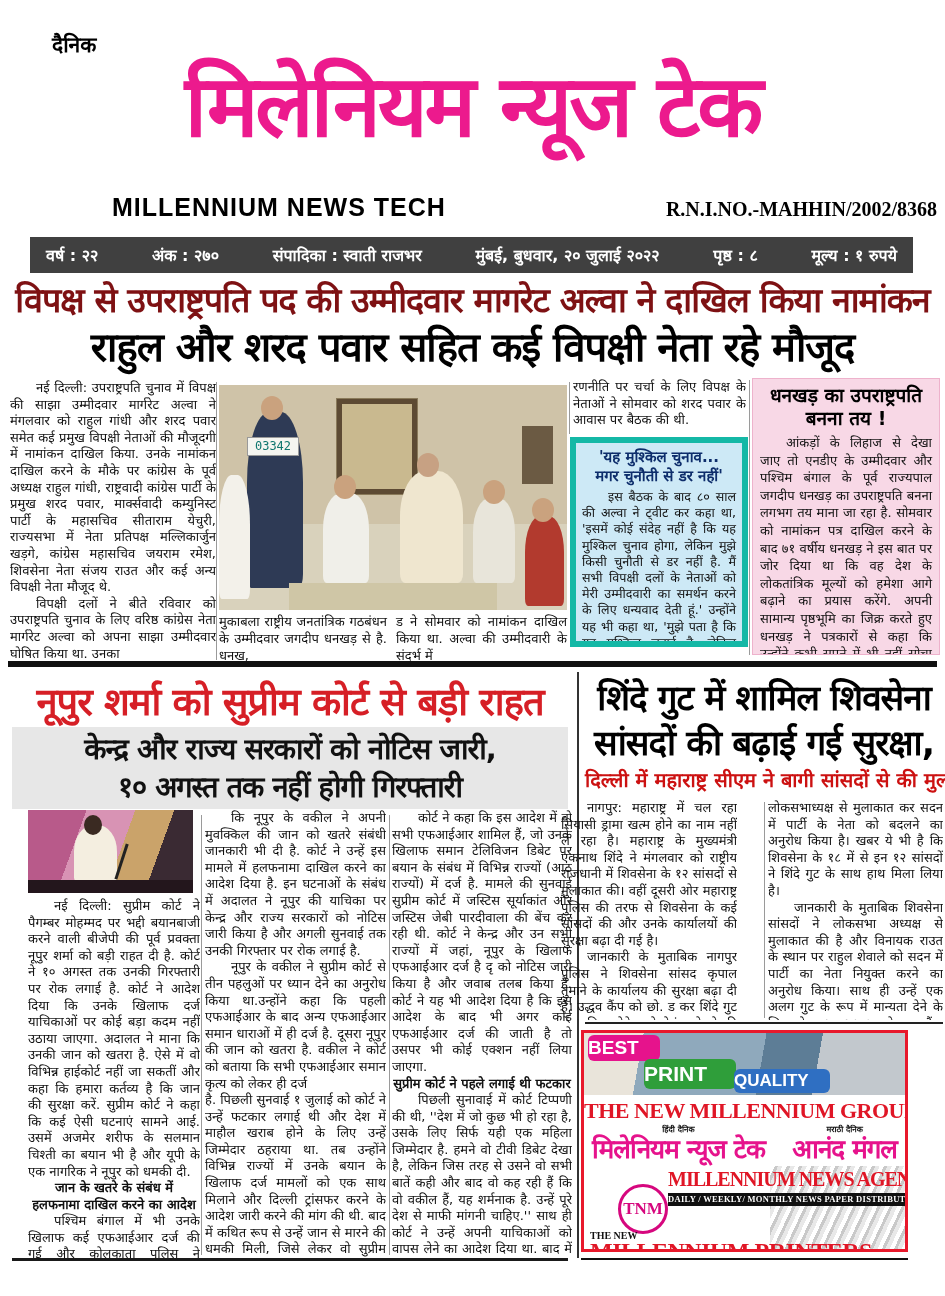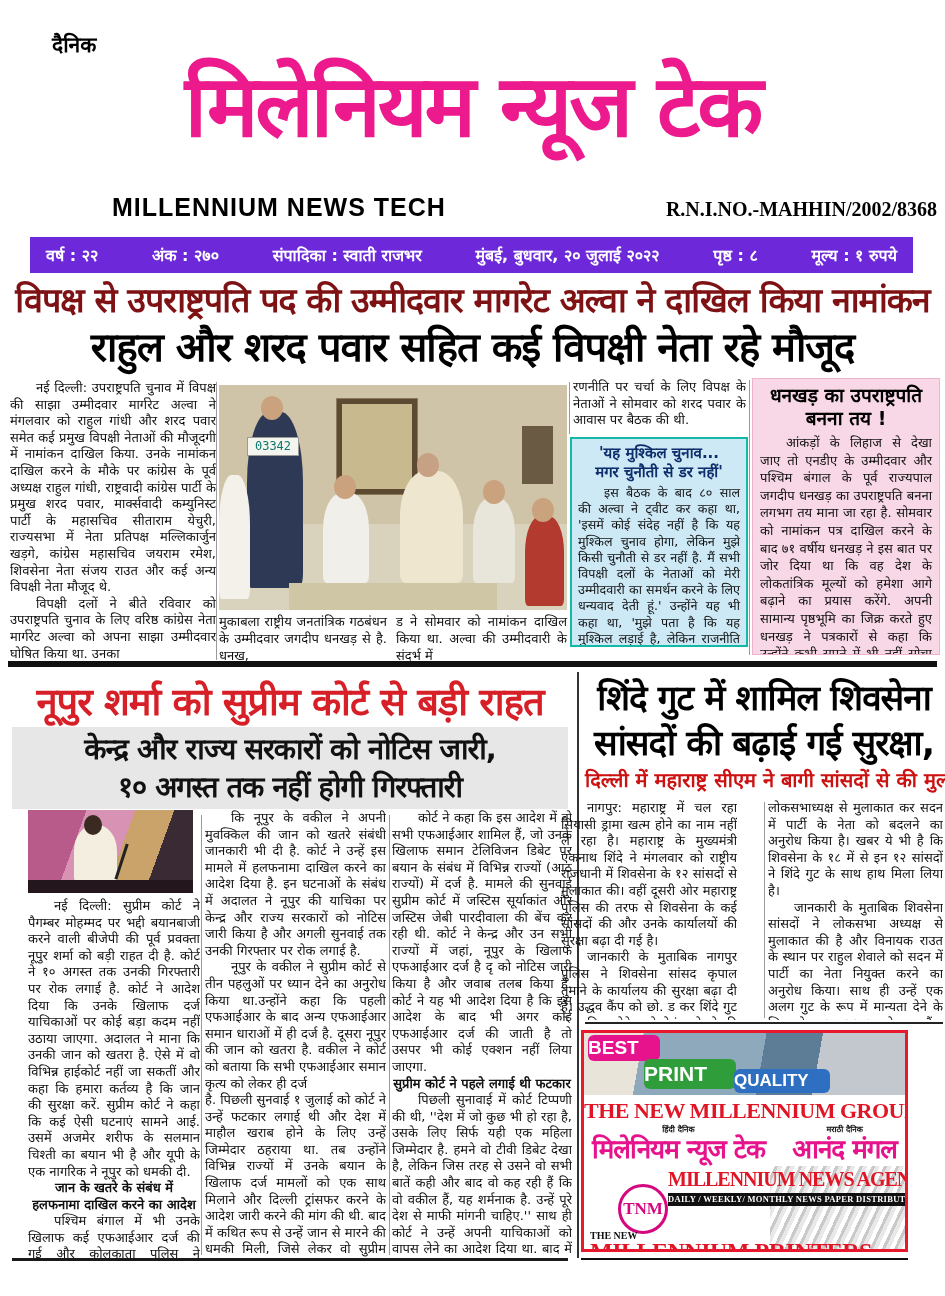--- a/index.html
+++ b/index.html
@@ -8,21 +8,21 @@
   .abs{position:absolute;}
   .justify{text-align:justify;text-justify:inter-word;}
   
   .daily{left:52px;top:30px;font-size:21px;font-weight:bold;color:#000;}
   .masthead{left:20px;right:20px;top:42px;text-align:center;font-size:86px;font-weight:800;
             color:#ec1a8d;letter-spacing:-3px;line-height:1.5;white-space:nowrap;}
   .subtitle-en{left:112px;top:193px;font-size:25px;font-weight:800;letter-spacing:1px;color:#000;
                font-family:"Liberation Sans",sans-serif;}
   .rni{right:8px;top:198px;font-size:20px;font-weight:bold;color:#000;
        font-family:"Liberation Serif",serif;}
-  .datebar{left:30px;right:32px;top:237px;height:36px;background:#6d28d9;color:#fff;
+  .datebar{left:30px;right:32px;top:237px;height:36px;background:#404040;color:#fff;
            display:flex;align-items:center;justify-content:space-between;
            padding:0 16px;font-size:16px;font-weight:bold;}
   
   .kicker{left:8px;right:8px;top:276px;font-size:34px;font-weight:800;color:#7e1113;
           text-align:center;letter-spacing:-1px;white-space:nowrap;}
   .headline1{left:8px;right:8px;top:318px;font-size:40px;font-weight:700;color:#000;
              text-align:center;letter-spacing:-1px;white-space:nowrap;}
   .body-text{font-size:13px;line-height:16.6px;color:#111;}
   .body-text p{margin:0;}
   .para{text-indent:26px;}
@@ -36,21 +36,21 @@
          border:5px solid #5d4a33;box-shadow:0 0 0 1px #8a7a5a;}
   .shelf{position:absolute;right:4%;top:18%;width:9%;height:26%;background:#6b5a43;}
   .person{position:absolute;border-radius:40% 40% 8% 8%;}
   .head{position:absolute;width:22px;height:24px;border-radius:50%;background:#caa27e;}
   .counter-chip{position:absolute;left:28px;top:52px;width:50px;height:17px;background:#f5f5f0;
                 color:#0f766e;font-family:"DejaVu Sans Mono",monospace;font-size:12px;
                 line-height:17px;text-align:center;border:1px solid #999;}
   .cap{font-size:13px;line-height:17px;}
   
   .quote-box{left:570px;top:437px;width:178px;height:210px;background:#cde9f6;
-             border:2px solid #14b8a6;padding:5px 6px;box-sizing:border-box;overflow:hidden;}
+             border:6px solid #14b8a6;padding:5px 6px;box-sizing:border-box;overflow:hidden;}
   .quote-title{font-size:15px;font-weight:800;color:#0d2d6b;text-align:center;line-height:19px;}
   .quote-body{font-size:12.6px;line-height:16.2px;margin-top:3px;}
   
   .side-box{left:752px;top:378px;width:188px;height:277px;background:#f8d8e6;
             border:1px solid #eeb2cc;padding:5px 7px;box-sizing:border-box;overflow:hidden;}
   .side-title{font-size:19px;font-weight:800;color:#000;text-align:center;line-height:23px;}
   .side-body{font-size:13px;line-height:17.6px;margin-top:4px;}
   .thick-rule{left:8px;right:8px;top:661px;height:6px;background:#101010;}
   
   .headline-red{left:14px;width:552px;top:674px;font-size:38px;font-weight:800;color:#d61f26;

